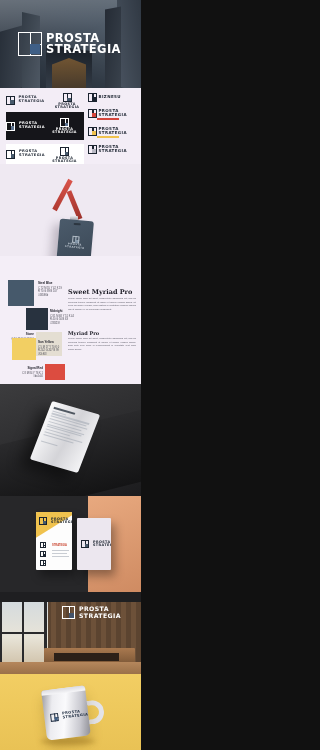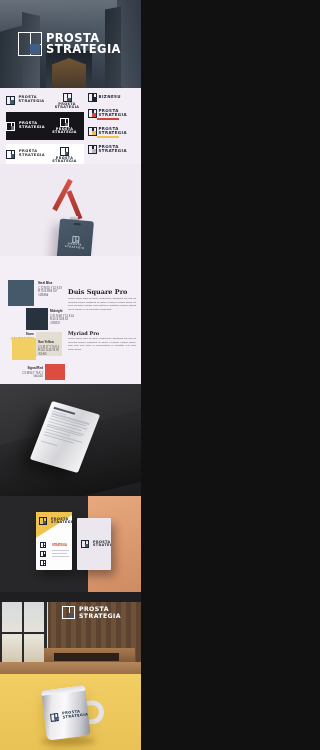--- a/index.html
+++ b/index.html
@@ -382,21 +382,21 @@
       <span>#f2cf63</span>
     </div>
 
     <div class="sw" style="left:45px; top:108px; width:20px; height:16px; background:#dc4c40;"></div>
     <div class="sw-label" style="left:18px; top:110px; width:25px; text-align:right;">
       <b>Signal Red</b>
       <span>C 8 M 84 Y 76 K 1</span><br>
       <span>#dc4c40</span>
     </div>
 
-    <div class="type-h" style="left:68px; top:32px;">Duis Square Pro</div>
+    <div class="type-h" style="left:68px; top:32px;">Sweet Myriad Pro</div>
     <div class="lorem" style="left:68px; top:41px; width:68px;">Lorem ipsum dolor sit amet, consectetur adipiscing elit, sed do eiusmod tempor incididunt ut labore et dolore magna aliqua. Ut enim ad minim veniam, quis nostrud exercitation ullamco laboris nisi ut aliquip ex ea commodo consequat.</div>
 
     <div class="type-h" style="left:68px; top:74px; font-size:5px;">Myriad Pro</div>
     <div class="lorem" style="left:68px; top:81px; width:68px;">Lorem ipsum dolor sit amet, consectetur adipiscing elit, sed do eiusmod tempor incididunt ut labore et dolore magna aliqua. Duis aute irure dolor in reprehenderit in voluptate velit esse cillum dolore.</div>
   </div>
 
   <div class="sec" id="letter">
     <div class="desk"></div>
     <div class="sheet">
       <div class="ln" style="width:52%; height:2px; background:#2b3440; opacity:.8;"></div>

